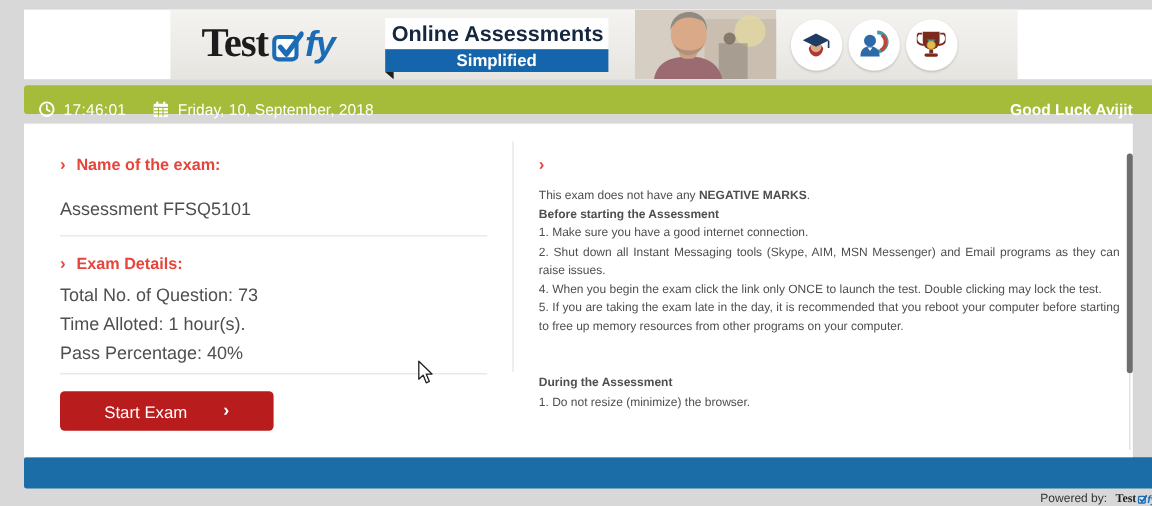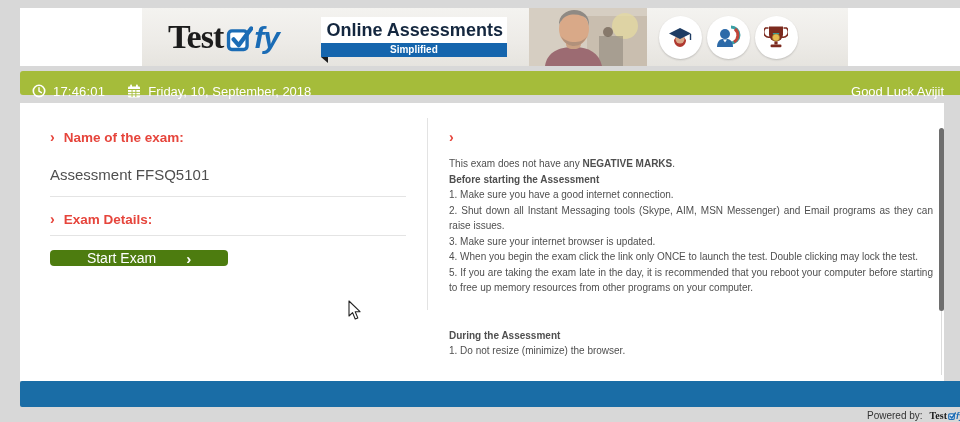--- a/index.html
+++ b/index.html
@@ -28,21 +28,21 @@
   .logo .t-suffix {
     font-style: italic; font-weight: bold; font-size: 30px; line-height: 32px;
     color: #1b6cb5; letter-spacing: -1px;
   }
   .tagline { margin-left: 42px; width: 186px; position: relative; }
   .tagline-top {
     background: #fff; color: #14273f; font-weight: bold; font-size: 18px;
     text-align: right; padding: 3px 4px 2px;
   }
   .tagline-bottom {
-    background: #1565ad; color: #fff; font-weight: bold; font-size: 10px;
+    background: #1565ad; color: #fff; font-weight: bold; font-size: 14px;
     text-align: center; padding: 1px 0 2px; position: relative;
   }
   .fold {
     position: absolute; left: 0; bottom: -6px;
     width: 0; height: 0; border-top: 6px solid #1c1c1c; border-left: 7px solid transparent;
   }
   .photo { margin-left: 22px; width: 118px; height: 58px; flex: none; }
   .badges { display: flex; gap: 5px; margin-left: 12px; }
   .badge {
     width: 43px; height: 43px; border-radius: 50%; background: #fff;
@@ -52,37 +52,37 @@
 
   
   .status-bar {
     margin-top: 5px; height: 24px; background: #a5bc3a; border-radius: 3px;
     display: flex; align-items: center; color: #fff; font-size: 13px;
     padding: 16px 20px 0 12px;
     justify-content: flex-end;
   }
   .status-bar .icon { width: 14px; height: 14px; margin-right: 7px; flex: none; }
   .status-time { margin-right: 22px; letter-spacing: .2px; }
-  .status-greeting { margin-left: auto; font-weight: normal; }
+  .status-greeting { margin-left: auto; font-weight: bold; }
 
   
   .card {
     margin-top: 8px; width: 924px; height: 278px; background: #fff; position: relative;
   }
   .red-heading {
     color: #e6453c; font-size: 13.5px; font-weight: bold;
     display: flex; align-items: baseline;
   }
   .red-heading .marker { font-size: 14px; margin-right: 9px; font-weight: bold; }
   .left-col { position: absolute; left: 30px; top: 26px; width: 356px; }
   .exam-name { font-size: 15px; color: #4f4f4f; margin-top: 21px; }
   .hr { border: none; border-top: 1px solid #e4e4e4; margin: 13px 0 14px; width: 356px; }
   .detail-line { font-size: 15px; color: #4f4f4f; margin-bottom: 7px; }
   .start-btn {
-    margin-top: 14px; width: 178px; height: 16px; background: #4d7c0f; border: none;
+    margin-top: 14px; width: 178px; height: 33px; background: #b91c1c; border: none;
     border-radius: 4px; color: #fff; font-size: 14px; font-family: inherit;
     display: flex; align-items: center; justify-content: center; cursor: pointer;
   }
   .start-btn .chev { font-weight: bold; font-size: 15px; margin-left: 30px; }
   .vdiv { position: absolute; left: 407px; top: 15px; width: 1px; height: 192px; background: #e3e3e3; }
 
   .right-col { position: absolute; left: 429px; top: 26px; width: 484px; height: 246px; overflow: hidden; }
   .instr-body { margin-top: 11px; font-size: 10px; line-height: 15.5px; color: #4f4f4f; text-align: justify; }
   .instr-body .bold { font-weight: bold; }
   .during-block { margin-top: 32px; }
@@ -193,39 +193,43 @@
       <div class="red-heading">
         <span class="marker">›</span>
         <span>Name of the exam:</span>
       </div>
       <div class="exam-name">Assessment FFSQ5101</div>
       <hr class="hr">
       <div class="red-heading">
         <span class="marker">›</span>
         <span>Exam Details:</span>
       </div>
+      <div style="margin-top:11px;">
+        <div class="detail-line">Total No. of Question: 73</div>
+        <div class="detail-line">Time Alloted: 1 hour(s).</div>
+        <div class="detail-line">Pass Percentage: 40%</div>
+      </div>
       <hr class="hr" style="margin-top:8px;">
       <button class="start-btn">
         <span>Start Exam</span>
         <span class="chev">›</span>
       </button>
     </div>
 
     <div class="vdiv"></div>
 
     <div class="right-col">
       <div class="red-heading">
         <span class="marker">›</span>
       </div>
       <div class="instr-body">
         <div><span>This exam does not have any </span><span class="bold">NEGATIVE MARKS</span><span>.</span></div>
         <div class="bold">Before starting the Assessment</div>
         <div>1. Make sure you have a good internet connection.</div>
         <div>2. Shut down all Instant Messaging tools (Skype, AIM, MSN Messenger) and Email programs as they can raise issues.</div>
-        <div>3. Make sure your internet browser is updated.</div>
         <div>4. When you begin the exam click the link only ONCE to launch the test. Double clicking may lock the test.</div>
         <div>5. If you are taking the exam late in the day, it is recommended that you reboot your computer before starting to free up memory resources from other programs on your computer.</div>
         <div class="during-block">
           <div class="bold">During the Assessment</div>
           <div>1. Do not resize (minimize) the browser.</div>
         </div>
       </div>
     </div>
 
     <div class="scroll-track"></div>

